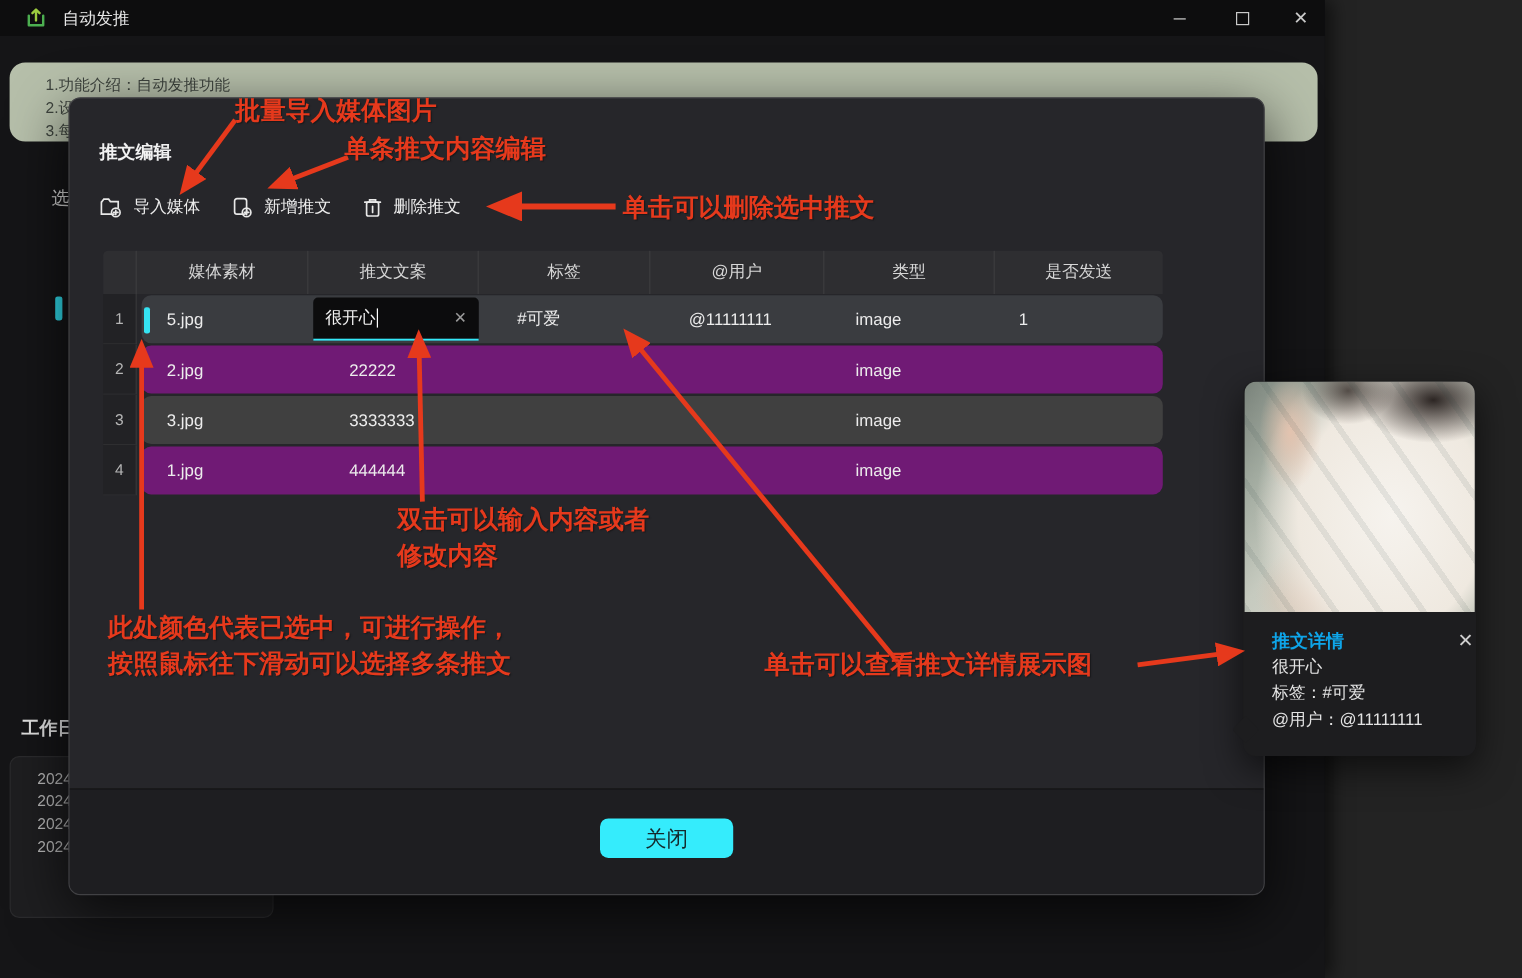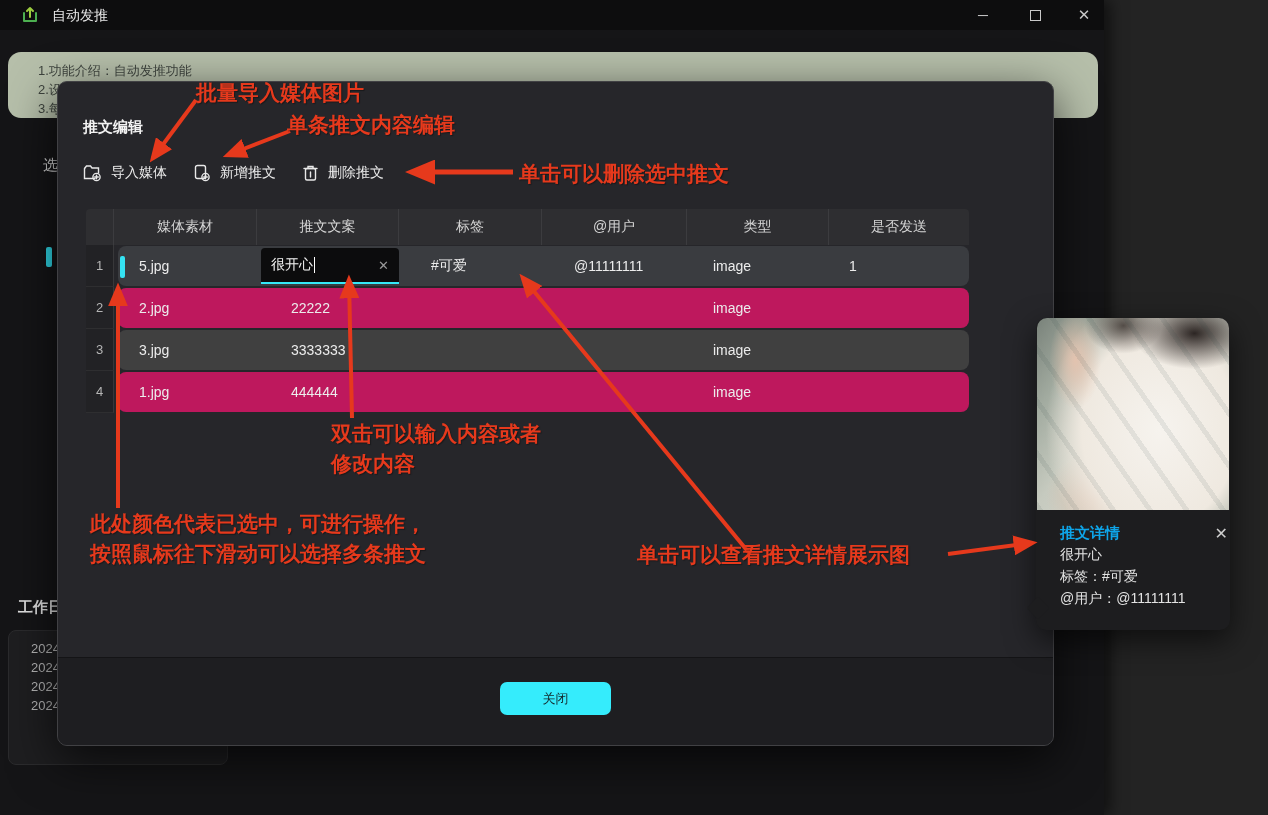--- a/index.html
+++ b/index.html
@@ -54,21 +54,21 @@
   .c0 { width:28px; } .c1 { width:143px; } .c2 { width:142px; } .c3 { width:143px; }
   .c4 { width:145px; } .c5 { width:142px; } .c6 { width:140px; }
 
   .trow { display:flex; height:42px; }
   .rownum { width:28px; background:#222225; border-right:1px solid #38383a;
     border-bottom:1px solid #2e2e30; display:flex; align-items:center; justify-content:center;
     font-size:13px; color:#b5b5b5; }
   .strip { position:relative; flex:1; margin:1px 0 1px 4px; border-radius:8px;
     display:flex; align-items:center; cursor:pointer; }
   .strip.sel { background:#3a3c40; }
-  .strip.dark { background:#be185d; }
+  .strip.dark { background:#701a75; }
   .strip.lite { background:#404040; }
   .cell { font-size:14px; color:#ececec; white-space:nowrap; overflow:hidden; }
   .cm { width:139px; padding-left:21px; } .ct { width:142px; padding-left:34px; }
   .cg { width:143px; padding-left:32px; } .cu { width:145px; padding-left:32px; }
   .cy { width:142px; padding-left:26px; } .cs { width:140px; padding-left:20px; }
 
   .selbar { position:absolute; left:2px; top:10px; width:5px; height:22px;
     background:#35e2f2; border-radius:2px; }
   .strip.sel .cm { padding-left:21px; }
 
@@ -76,21 +76,21 @@
     background:#0c0c0d; border-radius:4px 4px 0 0; border-bottom:2px solid #35e8f8;
     display:flex; align-items:center; padding:0 10px; }
   .edit-text { font-size:14px; color:#f2f2f2; }
   .caret { display:inline-block; width:1px; height:16px; background:#ffffff; margin-left:1px; }
   .edit-clear { margin-left:auto; color:#9a9a9a; font-size:13px; cursor:pointer; }
 
   
   .modal-footer { position:absolute; left:0; bottom:0; width:100%; height:88px;
     background:#1e1e21; border-top:1px solid #141416; }
   .close-btn { position:absolute; left:442px; top:24px; width:111px; height:33px;
-    background:#35ecfc; border:none; border-radius:7px; font-size:13px; color:#14282b;
+    background:#35ecfc; border:none; border-radius:7px; font-size:18px; color:#14282b;
     display:flex; align-items:center; justify-content:center; cursor:pointer;
     font-family:inherit; }
 
   
   .popup { position:absolute; left:1036px; top:318px; width:194px; height:312px;
     background:#1d1d1f; border-radius:10px; box-shadow:0 10px 30px rgba(0,0,0,.6); z-index:40; }
   .popup-tail { position:absolute; left:-6px; top:282px; width:16px; height:16px;
     background:#1d1d1f; transform:rotate(45deg); border-radius:2px; }
   .photo { position:absolute; left:1px; top:0; width:192px; height:192px;
     border-radius:10px 10px 0 0; overflow:hidden;

